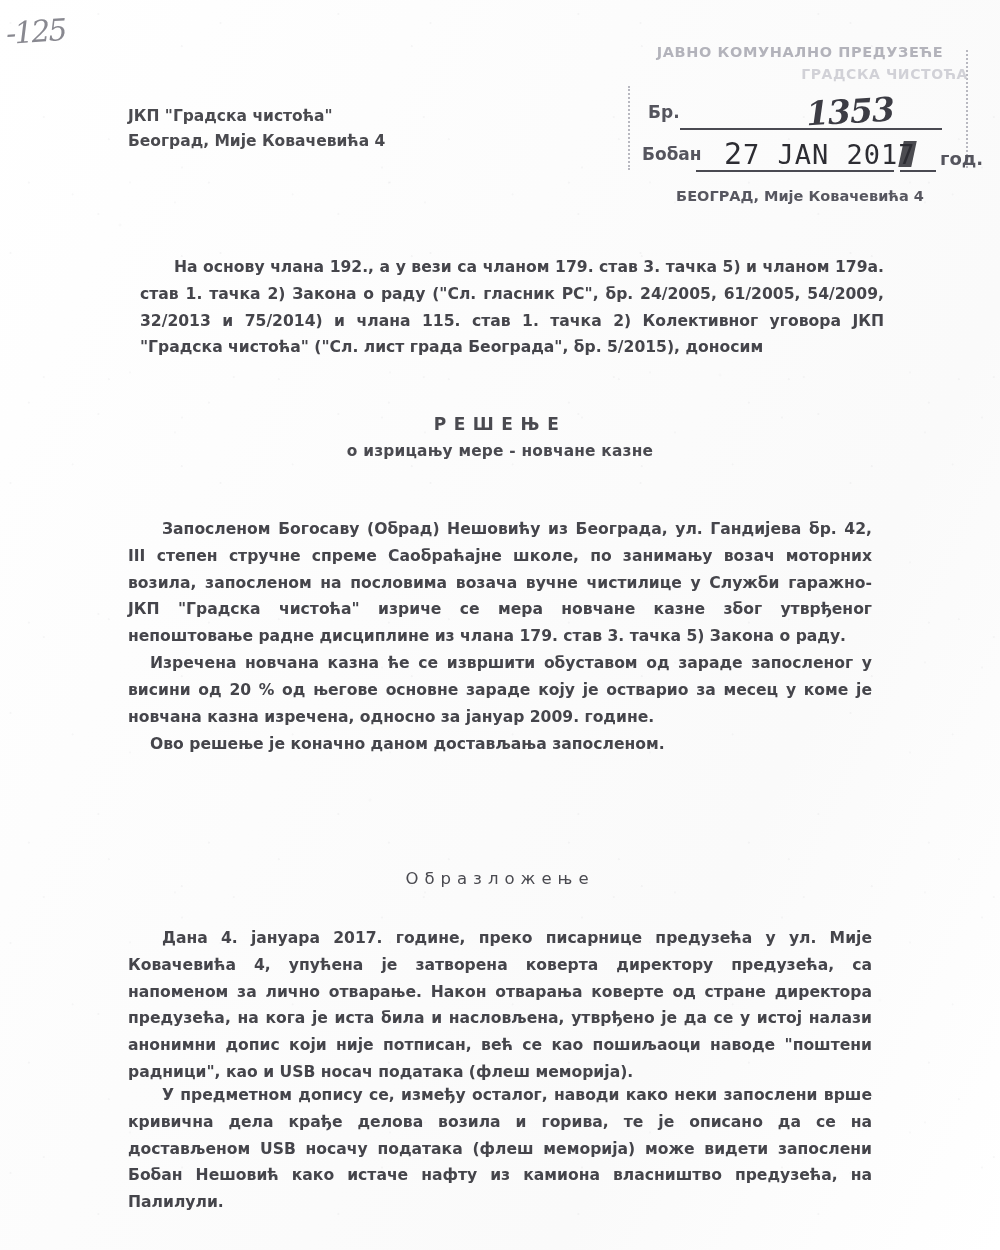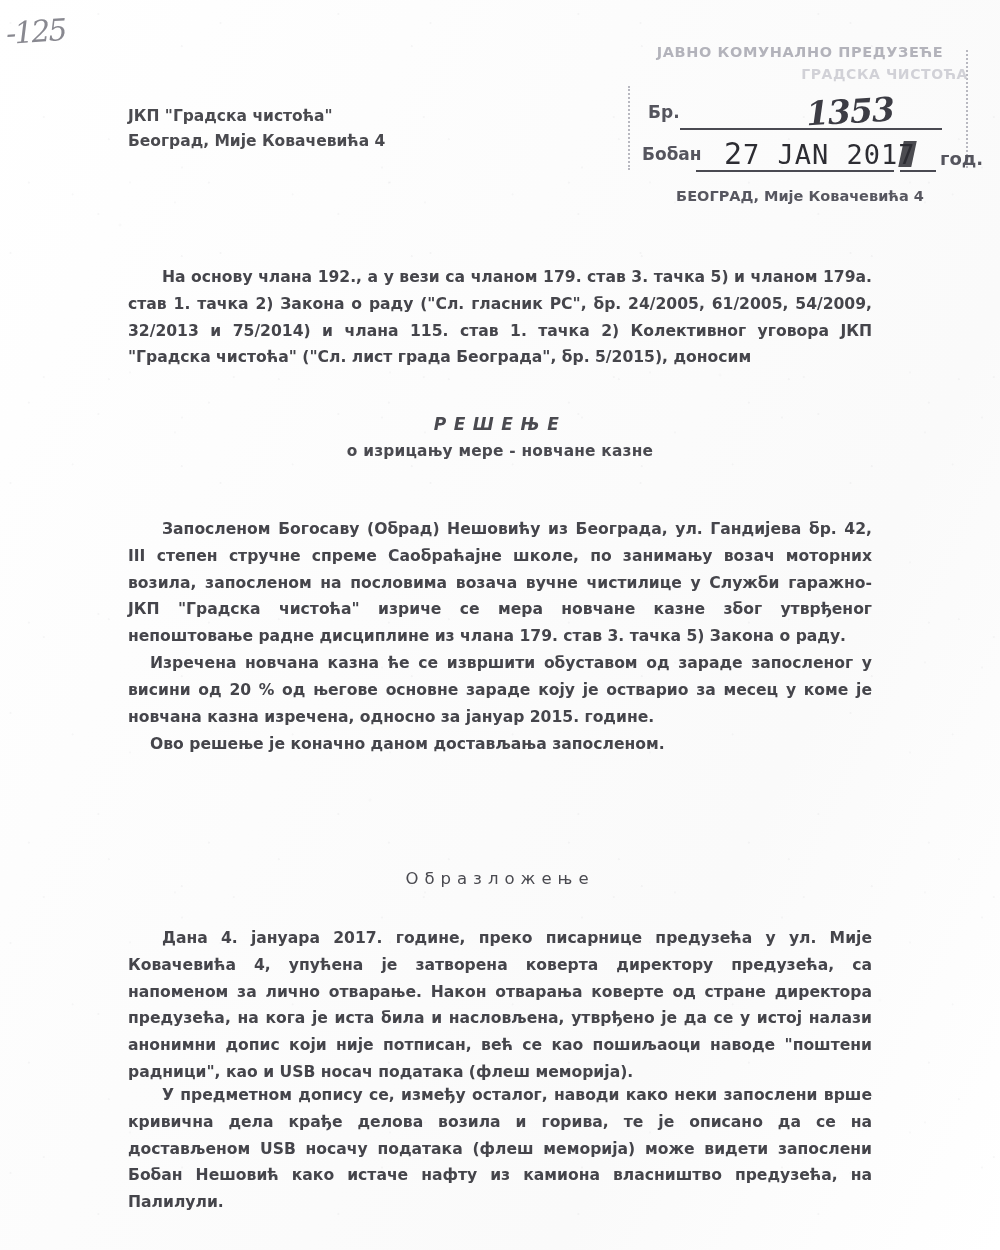--- a/index.html
+++ b/index.html
@@ -234,36 +234,35 @@
     line-height: 1.72;
     font-weight: bold;
     color: #45454b;
     text-align: justify;
     text-justify: inter-word;
   }
   .body-block p { margin: 0; }
   .indent { text-indent: 34px; }
   .indent-sm { text-indent: 22px; }
 
-  .legal-basis { top: 264px; }
+  .legal-basis { top: 254px; margin-left: 12px; }
 
   
   .title-wrap {
     position: absolute;
     left: 0;
     width: 1000px;
     text-align: center;
   }
   .title-main {
     top: 414px;
     font-size: 17px;
     font-weight: bold;
     letter-spacing: 7.5px;
     color: #4a4a50;
-    font-style: italic;
   }
   .title-sub {
     top: 442px;
     font-size: 15.4px;
     font-weight: bold;
     letter-spacing: .2px;
     color: #4a4a50;
   }
   .section-heading {
     top: 869px;
@@ -313,21 +312,21 @@
 
   <div class="body-block legal-basis">
     <p class="indent">На основу члана 192., а у вези са чланом 179. став 3. тачка 5) и чланом 179а. став 1. тачка 2) Закона о раду ("Сл. гласник РС", бр. 24/2005, 61/2005, 54/2009, 32/2013 и 75/2014) и члана 115. став 1. тачка 2) Колективног уговора ЈКП "Градска чистоћа" ("Сл. лист града Београда", бр. 5/2015), доносим</p>
   </div>
 
   <div class="title-wrap title-main">РЕШЕЊЕ</div>
   <div class="title-wrap title-sub">о изрицању мере - новчане казне</div>
 
   <div class="body-block decision-block">
     <p class="indent">Запосленом Богосаву (Обрад) Нешовићу из Београда, ул. Гандијева бр. 42, III степен стручне спреме Саобраћајне школе, по занимању возач моторних возила, запосленом на пословима  возача вучне чистилице у Служби гаражно- ЈКП "Градска чистоћа" изриче се мера новчане казне због утврђеног непоштовање радне дисциплине   из члана 179. став 3. тачка 5) Закона о раду.</p>
-    <p class="indent-sm">Изречена новчана казна ће се извршити обуставом од зараде запосленог у висини од 20 % од његове основне зараде коју је остварио за месец у коме је новчана казна изречена, односно за јануар  2015. године.</p>
+    <p class="indent-sm">Изречена новчана казна ће се извршити обуставом од зараде запосленог у висини од 20 % од његове основне зараде коју је остварио за месец у коме је новчана казна изречена, односно за јануар  2009. године.</p>
     <p class="indent-sm">Ово решење је коначно даном достављања запосленом.</p>
   </div>
 
   <div class="title-wrap section-heading">Образложење</div>
 
   <div class="body-block reasoning-block-1">
     <p class="indent">Дана 4. јануара 2017. године, преко писарнице предузећа у ул. Мије Ковачевића 4, упућена је затворена коверта  директору предузећа, са напоменом за лично отварање. Након отварања коверте од стране директора предузећа, на кога је иста била и насловљена, утврђено је да се у истој налази анонимни допис који није потписан, већ се као пошиљаоци   наводе "поштени радници", као и USB носач података (флеш меморија).</p>
   </div>
 
   <div class="body-block reasoning-block-2">

